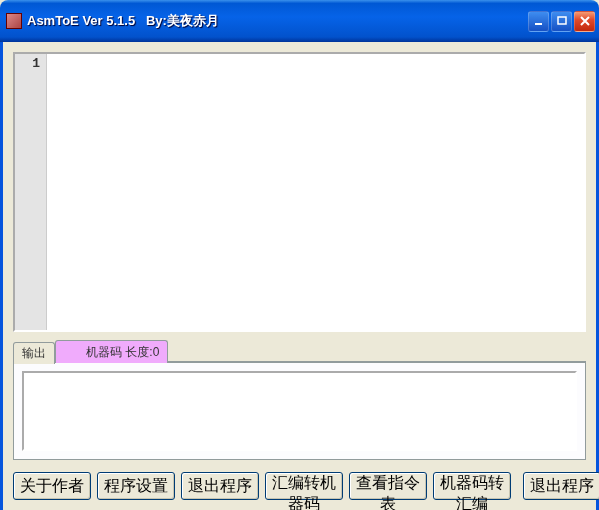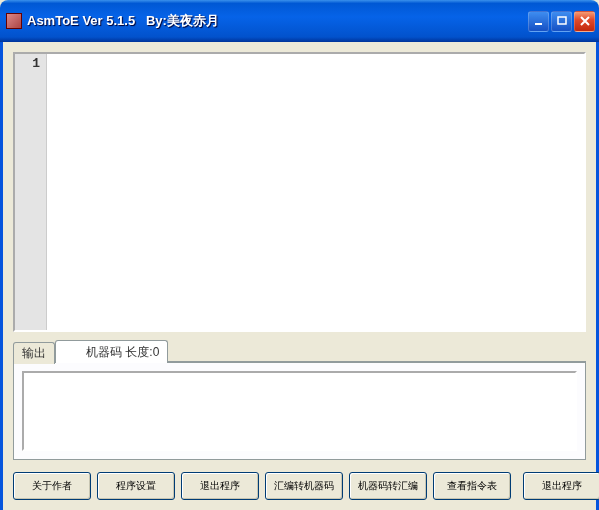--- a/index.html
+++ b/index.html
@@ -97,21 +97,21 @@
   top: 1px;
   border-radius: 3px 3px 0 0;
   color: #333;
 }
 .tab.inactive {
   background: #ece9d8;
   top: 2px;
   padding-top: 2px;
 }
 .tab.active {
-  background: #ffffff;
+  background: #f0abfc;
   z-index: 2;
   padding-left: 30px;
 }
 .tab-filler {
   flex:1;
   border-bottom:1px solid #919b9c;
 }
 .tab-pane {
   border: 1px solid #919b9c;
   background: #fcfcfe;
@@ -129,21 +129,21 @@
   gap: 6px;
 }
 .button-row .spacer { flex: 1; }
 .btn {
   min-width: 78px;
   height: 28px;
   background: #ece9d8;
   border: 1px solid #003c74;
   border-radius: 3px;
   font-family: "SimSun","宋体",Tahoma,sans-serif;
-  font-size: 10px;
+  font-size: 16px;
   padding: 0 6px;
   box-shadow: inset 1px 1px 0 #fff, inset -1px -1px 0 #c7c5b2;
   cursor: default;
 }
 </style>
 </head>
 <body>
 
 <div class="titlebar">
   <div class="app-icon"></div>
@@ -183,19 +183,19 @@
   </div>
   <div class="tab-pane">
     <div class="output-inner"></div>
   </div>
 
   <div class="button-row">
     <button class="btn">关于作者</button>
     <button class="btn">程序设置</button>
     <button class="btn">退出程序</button>
     <button class="btn">汇编转机器码</button>
+    <button class="btn">查看指令表</button>
     <button class="btn">机器码转汇编</button>
-    <button class="btn">查看指令表</button>
     <div class="spacer"></div>
     <button class="btn">退出程序</button>
   </div>
 
 </div>
 
 </body></html>

